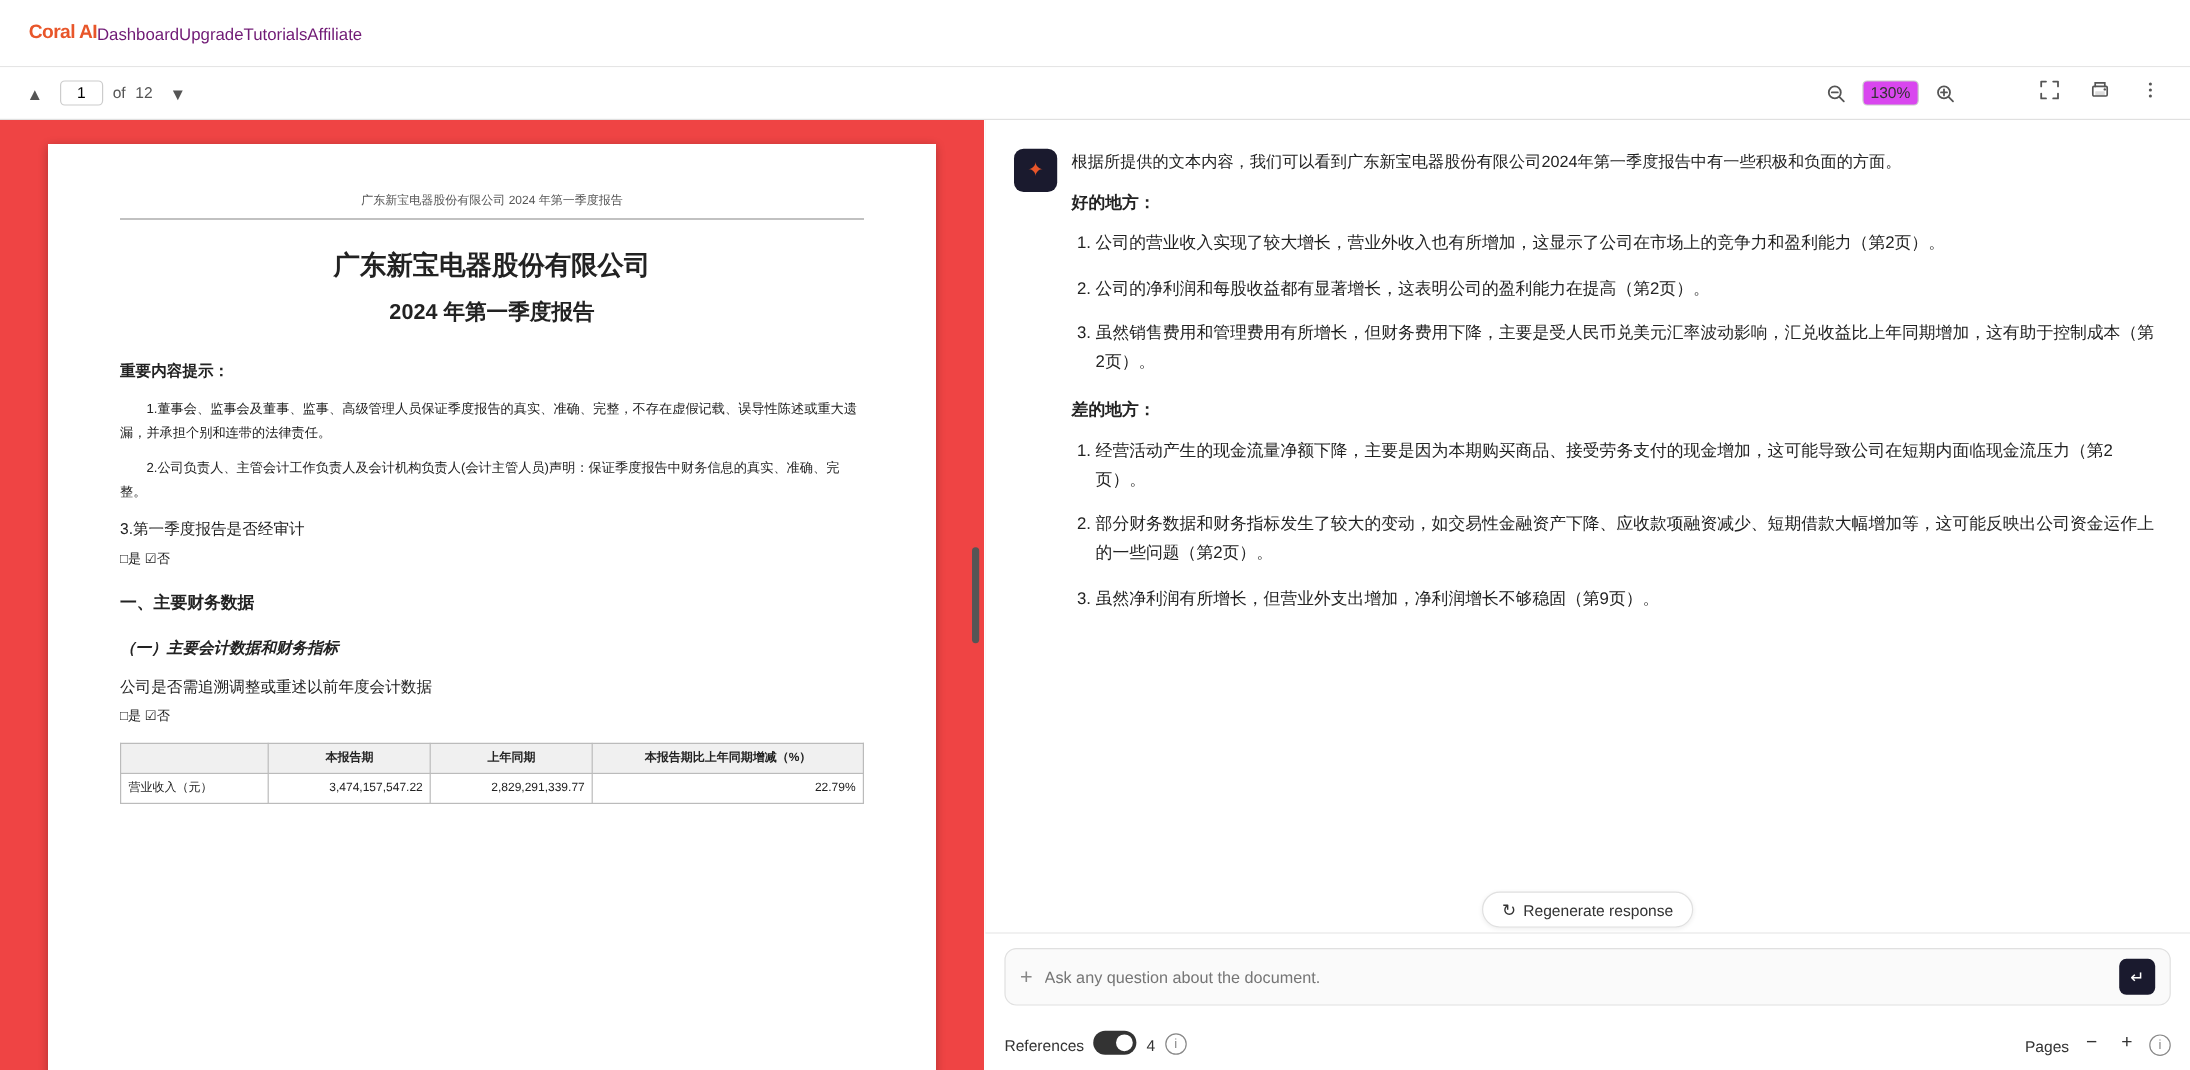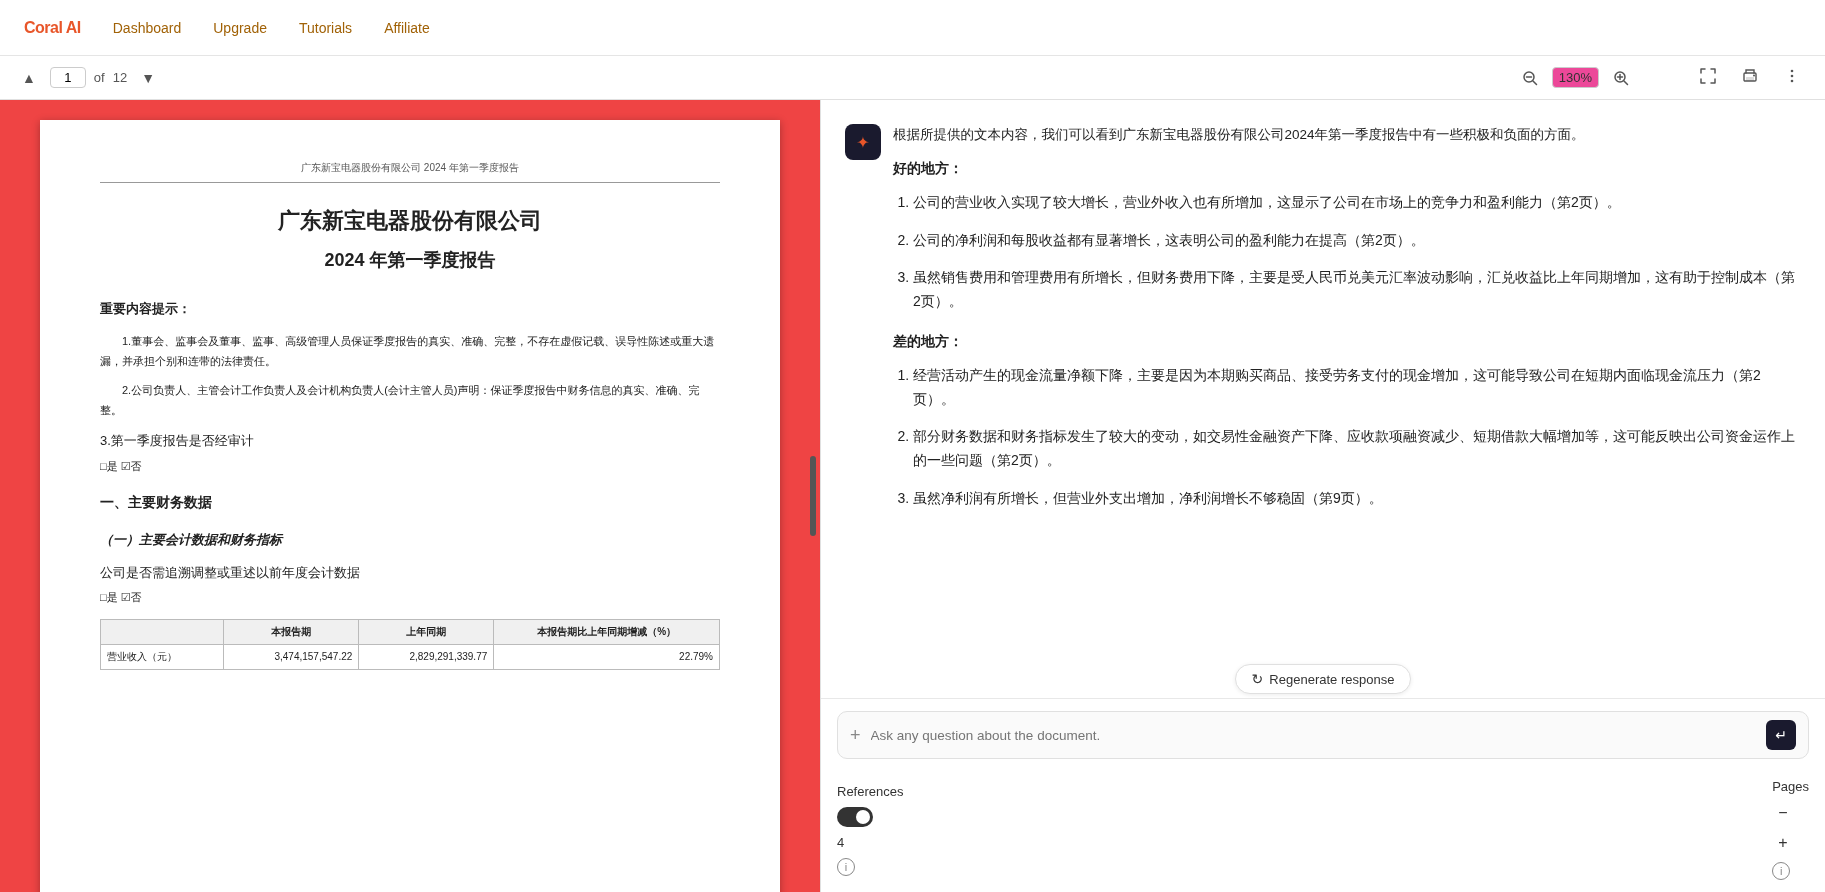--- a/index.html
+++ b/index.html
@@ -6,32 +6,31 @@
     body { font-family: -apple-system, BlinkMacSystemFont, 'Segoe UI', Arial, sans-serif; background: #f5f5f5; width: 1825px; height: 892px; overflow: hidden; display: flex; flex-direction: column; }
 
     
     .top-nav {
       display: flex;
       align-items: center;
       background: #fff;
       border-bottom: 1px solid #e5e5e5;
       padding: 0 24px;
       height: 56px;
-      gap: 32px;
       flex-shrink: 0;
     }
     .nav-logo {
       font-weight: 700;
       font-size: 16px;
       color: #e8562a;
       letter-spacing: -0.5px;
     }
     .nav-link {
       font-size: 14px;
-      color: #a16207;
+      color: #701a75;
       text-decoration: none;
       cursor: pointer;
     }
 
     
     .toolbar {
       display: flex;
       align-items: center;
       background: #fff;
       border-bottom: 1px solid #e0e0e0;
@@ -59,21 +58,21 @@
       font-size: 13px;
     }
     .page-sep { font-size: 13px; color: #555; }
     .zoom-display {
       font-size: 13px;
       color: #333;
       padding: 2px 6px;
       border: 1px solid #ccc;
       border-radius: 4px;
       cursor: pointer;
-      background: #ec4899;
+      background: #d946ef;
     }
     .toolbar-icon-btn {
       background: none;
       border: none;
       cursor: pointer;
       color: #555;
       padding: 4px 8px;
       border-radius: 4px;
       font-size: 16px;
     }
@@ -320,25 +319,24 @@
     
     .chat-bottom-bar {
       display: flex;
       align-items: center;
       justify-content: space-between;
       padding: 8px 16px 12px 16px;
       background: #fff;
     }
     .bottom-bar-left, .bottom-bar-right {
       display: flex;
-      align-items: flex-start;
+      align-items: flex-end;
       gap: 8px;
       font-size: 13px;
       color: #333;
-      flex-direction: column;
     }
     .toggle-switch {
       width: 36px;
       height: 20px;
       background: #333;
       border-radius: 10px;
       position: relative;
       cursor: pointer;
     }
     .toggle-switch::after {

